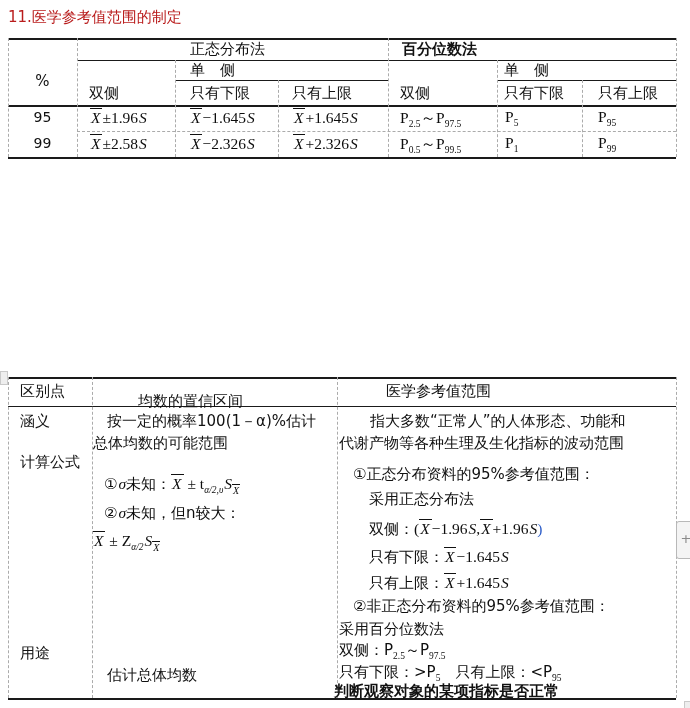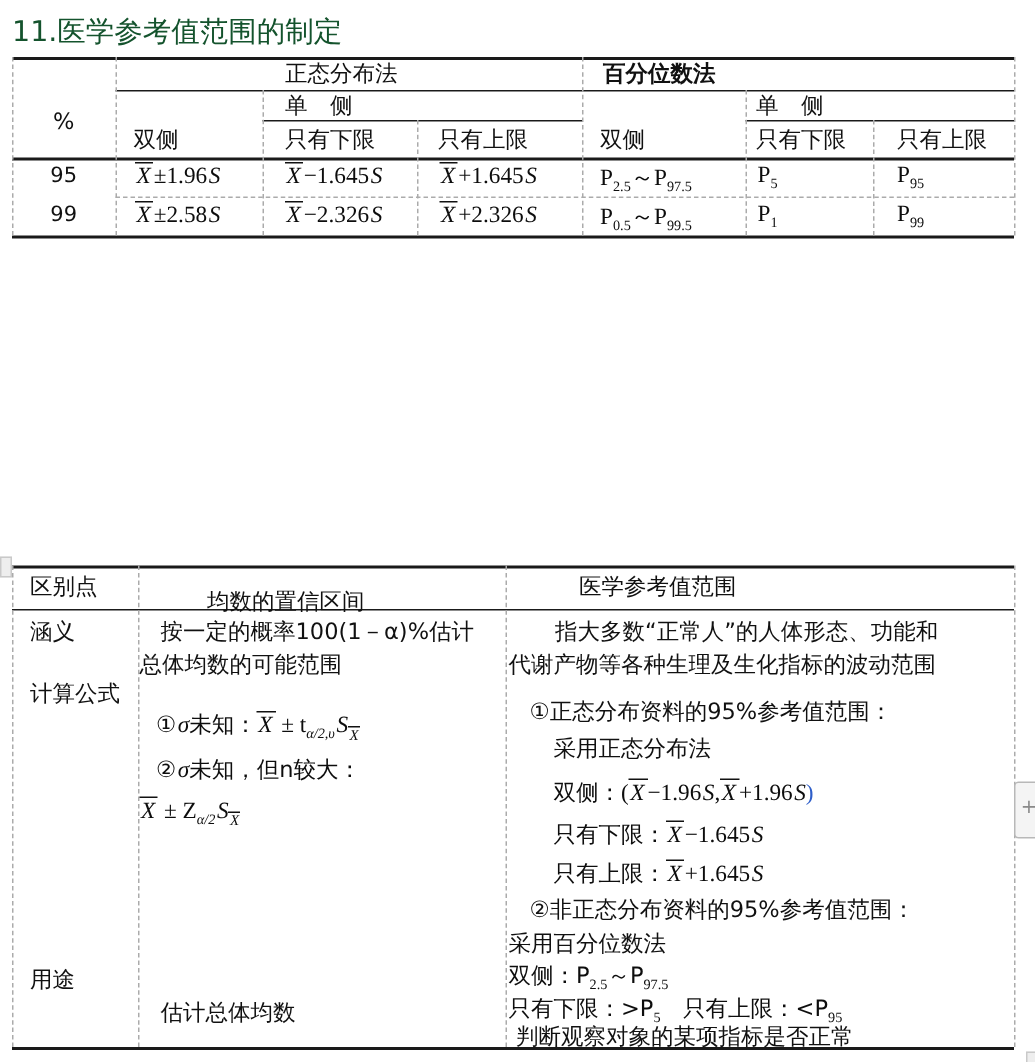--- a/index.html
+++ b/index.html
@@ -2,21 +2,21 @@
 <html><head>
 <meta charset="utf-8">
 <style>
   html,body{margin:0;padding:0;background:#fff;}
   .page{
     position:relative;width:690px;height:708px;background:#ffffff;
     font-family:"DejaVu Sans",sans-serif;color:#111;overflow:hidden;
     font-size:15px;
   }
   .abs{position:absolute;white-space:nowrap;}
-  .hd{font-size:19px;color:#14532d;}
+  .hd{font-size:15px;color:#b91c1c;}
   
   .hline{position:absolute;height:0;border-top:2px solid #1a1a1a;}
   .hline.thin{border-top-width:1px;}
   .hline.dashed{border-top:1px dashed #ababab;}
   .vline{position:absolute;width:0;border-left:1px dashed #ababab;}
   
   .fm{font-family:"Liberation Serif",serif;font-size:15.5px;color:#0d0d0d;}
   .fm .tk-txt{font-family:"DejaVu Sans",sans-serif;font-size:15px;}
   .tk-rm{font-family:"Liberation Serif",serif;}
   .tk-it{font-family:"Liberation Serif",serif;font-style:italic;padding-left:1px;}
@@ -126,20 +126,20 @@
     <div class="abs" style="left:369px;top:490px;">采用正态分布法</div>
     <div class="abs fm" style="left:369px;top:519px;"><span class="tk-txt">双侧：</span><span class="tk-rm">(</span><span class="tk-ol">X</span><span class="tk-rm">−1.96</span><span class="tk-it">S</span><span class="tk-rm">,</span><span class="tk-ol">X</span><span class="tk-rm">+1.96</span><span class="tk-it">S</span><span class="tk-blue">)</span></div>
     <div class="abs fm" style="left:369px;top:547px;"><span class="tk-txt">只有下限：</span><span class="tk-ol">X</span><span class="tk-rm">−1.645</span><span class="tk-it">S</span></div>
     <div class="abs fm" style="left:369px;top:573px;"><span class="tk-txt">只有上限：</span><span class="tk-ol">X</span><span class="tk-rm">+1.645</span><span class="tk-it">S</span></div>
     <div class="abs" style="left:353px;top:597px;">②非正态分布资料的95%参考值范围：</div>
     <div class="abs" style="left:339px;top:620px;">采用百分位数法</div>
     <div class="abs fm" style="left:339px;top:641px;"><span class="tk-txt">双侧：P</span><span class="tk-sub">2.5</span><span class="tk-txt">～P</span><span class="tk-sub">97.5</span></div>
     <div class="abs fm" style="left:339px;top:663px;"><span class="tk-txt">只有下限：&gt;P</span><span class="tk-sub">5</span><span class="tk-txt">　只有上限：&lt;P</span><span class="tk-sub">95</span></div>
 
     <div class="abs" style="left:107px;top:666px;">估计总体均数</div>
-    <div class="abs" style="left:344px;top:682px;">判断观察对象的某项指标是否正常</div>
+    <div class="abs" style="left:334px;top:682px;font-weight:bold;">判断观察对象的某项指标是否正常</div>
   </div>
 
   <div class="plus-btn">+</div>
   <div class="handle" style="left:0;top:371px;width:6px;height:12px;"></div>
   <div class="handle" style="left:684px;top:701px;width:6px;height:7px;"></div>
 
 </div>
 
 </body></html>

